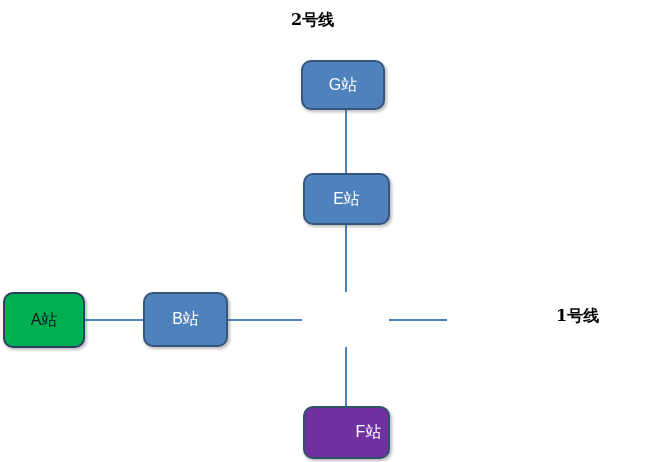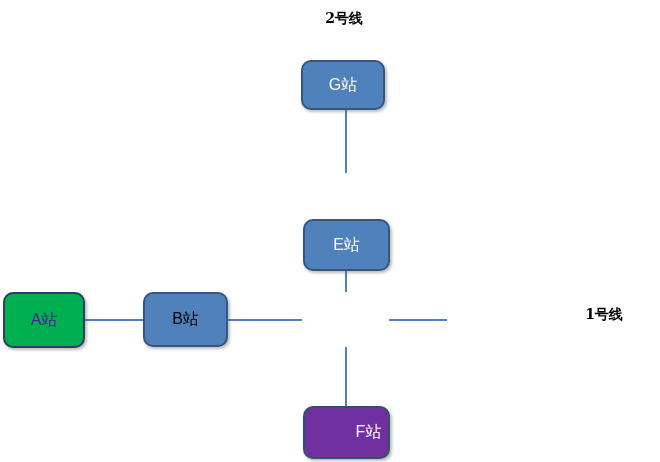--- a/index.html
+++ b/index.html
@@ -12,23 +12,23 @@
     width: 660px;
     height: 462px;
     background: #ffffff;
     overflow: hidden;
     font-family: "Liberation Sans", sans-serif;
   }
   .line-label {
     position: absolute;
     font-family: "DejaVu Serif", "Liberation Serif", serif;
     font-weight: bold;
-    font-size: 14px;
+    font-size: 16px;
     color: #000000;
-    text-align: center;
+    text-align: left;
     white-space: nowrap;
   }
   .label-line2 { left: 291px; top: 10px;  width: 106px; }
   .label-line1 { left: 556px; top: 306px; width: 96px;  }
 
   .station {
     position: absolute;
     box-sizing: border-box;
     border: 2.5px solid #35567D;
     border-radius: 10px;
@@ -72,29 +72,29 @@
   <div class="connector conn-e-c" style="background-color: rgb(79, 129, 189);"></div>
   <div class="connector conn-c-f" style="background-color: rgb(79, 129, 189);"></div>
   <div class="connector conn-a-b" style="background-color: rgb(79, 129, 189);"></div>
   <div class="connector conn-b-c" style="background-color: rgb(79, 129, 189);"></div>
   <div class="connector conn-c-d" style="background-color: rgb(79, 129, 189);"></div>
 
   <div class="station st-g" style="background-color: rgb(79, 129, 189); border-color: rgb(53, 86, 125); color: rgb(255, 255, 255);">
     <span>G站</span>
   </div>
 
-  <div class="station st-e" style="background-color: rgb(79, 129, 189); border-color: rgb(53, 86, 125); color: rgb(255, 255, 255); margin-top: 46px;">
+  <div class="station st-e" style="background-color: rgb(79, 129, 189); border-color: rgb(53, 86, 125); color: rgb(255, 255, 255);">
     <span>E站</span>
   </div>
 
-  <div class="station st-a" style="background-color: rgb(0, 175, 80); border-color: rgb(42, 63, 99); color: #4c1d95;">
+  <div class="station st-a" style="background-color: rgb(0, 175, 80); border-color: rgb(42, 63, 99); color: #0f172a;">
     <span>A站</span>
   </div>
 
-  <div class="station st-b" style="background-color: rgb(79, 129, 189); border-color: rgb(53, 86, 125); color: #000000;">
+  <div class="station st-b" style="background-color: rgb(79, 129, 189); border-color: rgb(53, 86, 125); color: #ffffff;">
     <span>B站</span>
   </div>
 
 
 
   <div class="station st-f" style="background-color: rgb(112, 48, 160); border-color: rgb(47, 83, 104); color: rgb(255, 255, 255);">
     <span>F站</span>
   </div>
 
 </div>

